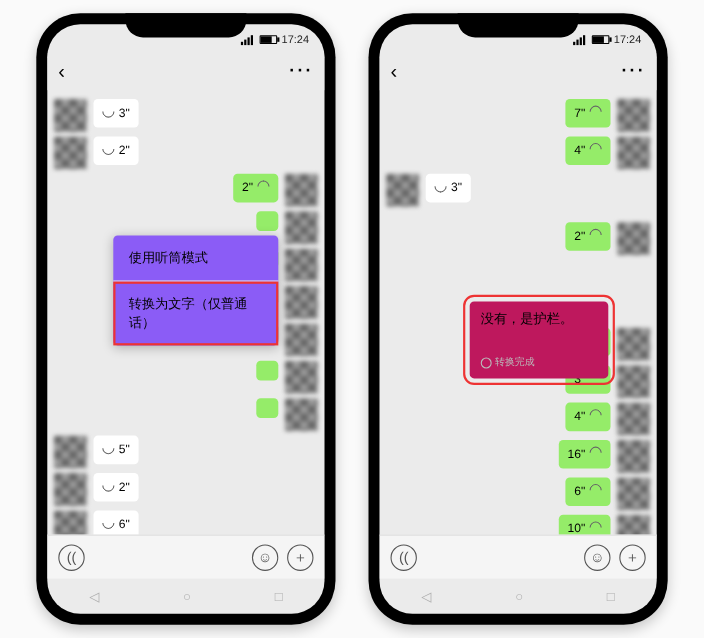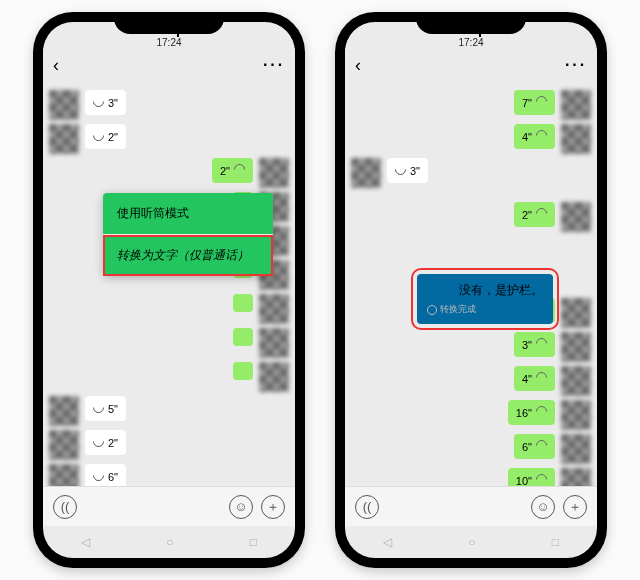--- a/index.html
+++ b/index.html
@@ -44,21 +44,20 @@
   }
   .statusbar {
     height: 26px;
     display: flex;
     align-items: center;
     justify-content: flex-end;
     padding: 2px 14px 0;
     font-size: 10px;
     color: #222;
     gap: 4px;
-    flex-direction: column;
   }
   .statusbar .sig { display:inline-flex; gap:1px; align-items:flex-end; margin-right:2px;}
   .statusbar .sig i{width:2px;background:#000;display:inline-block;}
   .statusbar .batt{width:16px;height:8px;border:1px solid #000;position:relative;border-radius:1px;}
   .statusbar .batt::after{content:"";position:absolute;right:-3px;top:1px;width:2px;height:4px;background:#000;}
   .statusbar .batt i{display:block;height:100%;width:70%;background:#000;}
   .navbar {
     height: 34px;
     display: flex;
     align-items: center;
@@ -125,49 +124,48 @@
   .inputbar{flex:1;}
   .sysnav{
     position:absolute;left:0;right:0;bottom:0;height:32px;
     display:flex;justify-content:space-around;align-items:center;
     color:#888;font-size:12px;
   }
   .sysnav span{opacity:.6}
   
   .ctxmenu{
     position:absolute;
-    left:60px; top:111px;
-    width:170px;
-    background:#22c55e;
+    left:60px; top:132px;
+    width:150px;
+    background:#8b5cf6;
     border-radius:4px;
     box-shadow:0 2px 10px rgba(0,0,0,.25);
     z-index:5;
   }
   .ctxmenu .mi{
     padding:12px 14px;
     font-size:12px;
     color:#000;
     border-bottom:1px solid #eee;
   }
   .ctxmenu .mi:last-child{border-bottom:0;}
-  .ctxmenu .highlight{ outline:2px solid #e33; outline-offset:-2px;font-style:italic;}
+  .ctxmenu .highlight{ outline:2px solid #e33; outline-offset:-2px;}
   
   .transwrap{
     position:absolute;
     right:44px; top:192px;
-    width:136px;
-    background:#0369a1;
+    width:126px;
+    background:#be185d;
     border-radius:4px;
     padding:8px 10px;
     outline:2px solid #e33;
     outline-offset:4px;
-    text-align:right;
   }
   .transwrap .txt{font-size:12px;color:#000;}
-  .transwrap .sub{margin-top:4px;font-size:9px;color:#bbb;display:flex;align-items:center;gap:3px;}
+  .transwrap .sub{margin-top:24px;font-size:9px;color:#bbb;display:flex;align-items:center;gap:3px;}
   .transwrap .sub::before{content:"";width:8px;height:8px;border:1px solid #bbb;border-radius:50%;display:inline-block;}
 </style>
 </head>
 <body>
 
 <div class="phone">
   <div class="notch"></div>
   <div class="screen">
     <div class="statusbar">
       <span class="sig">

